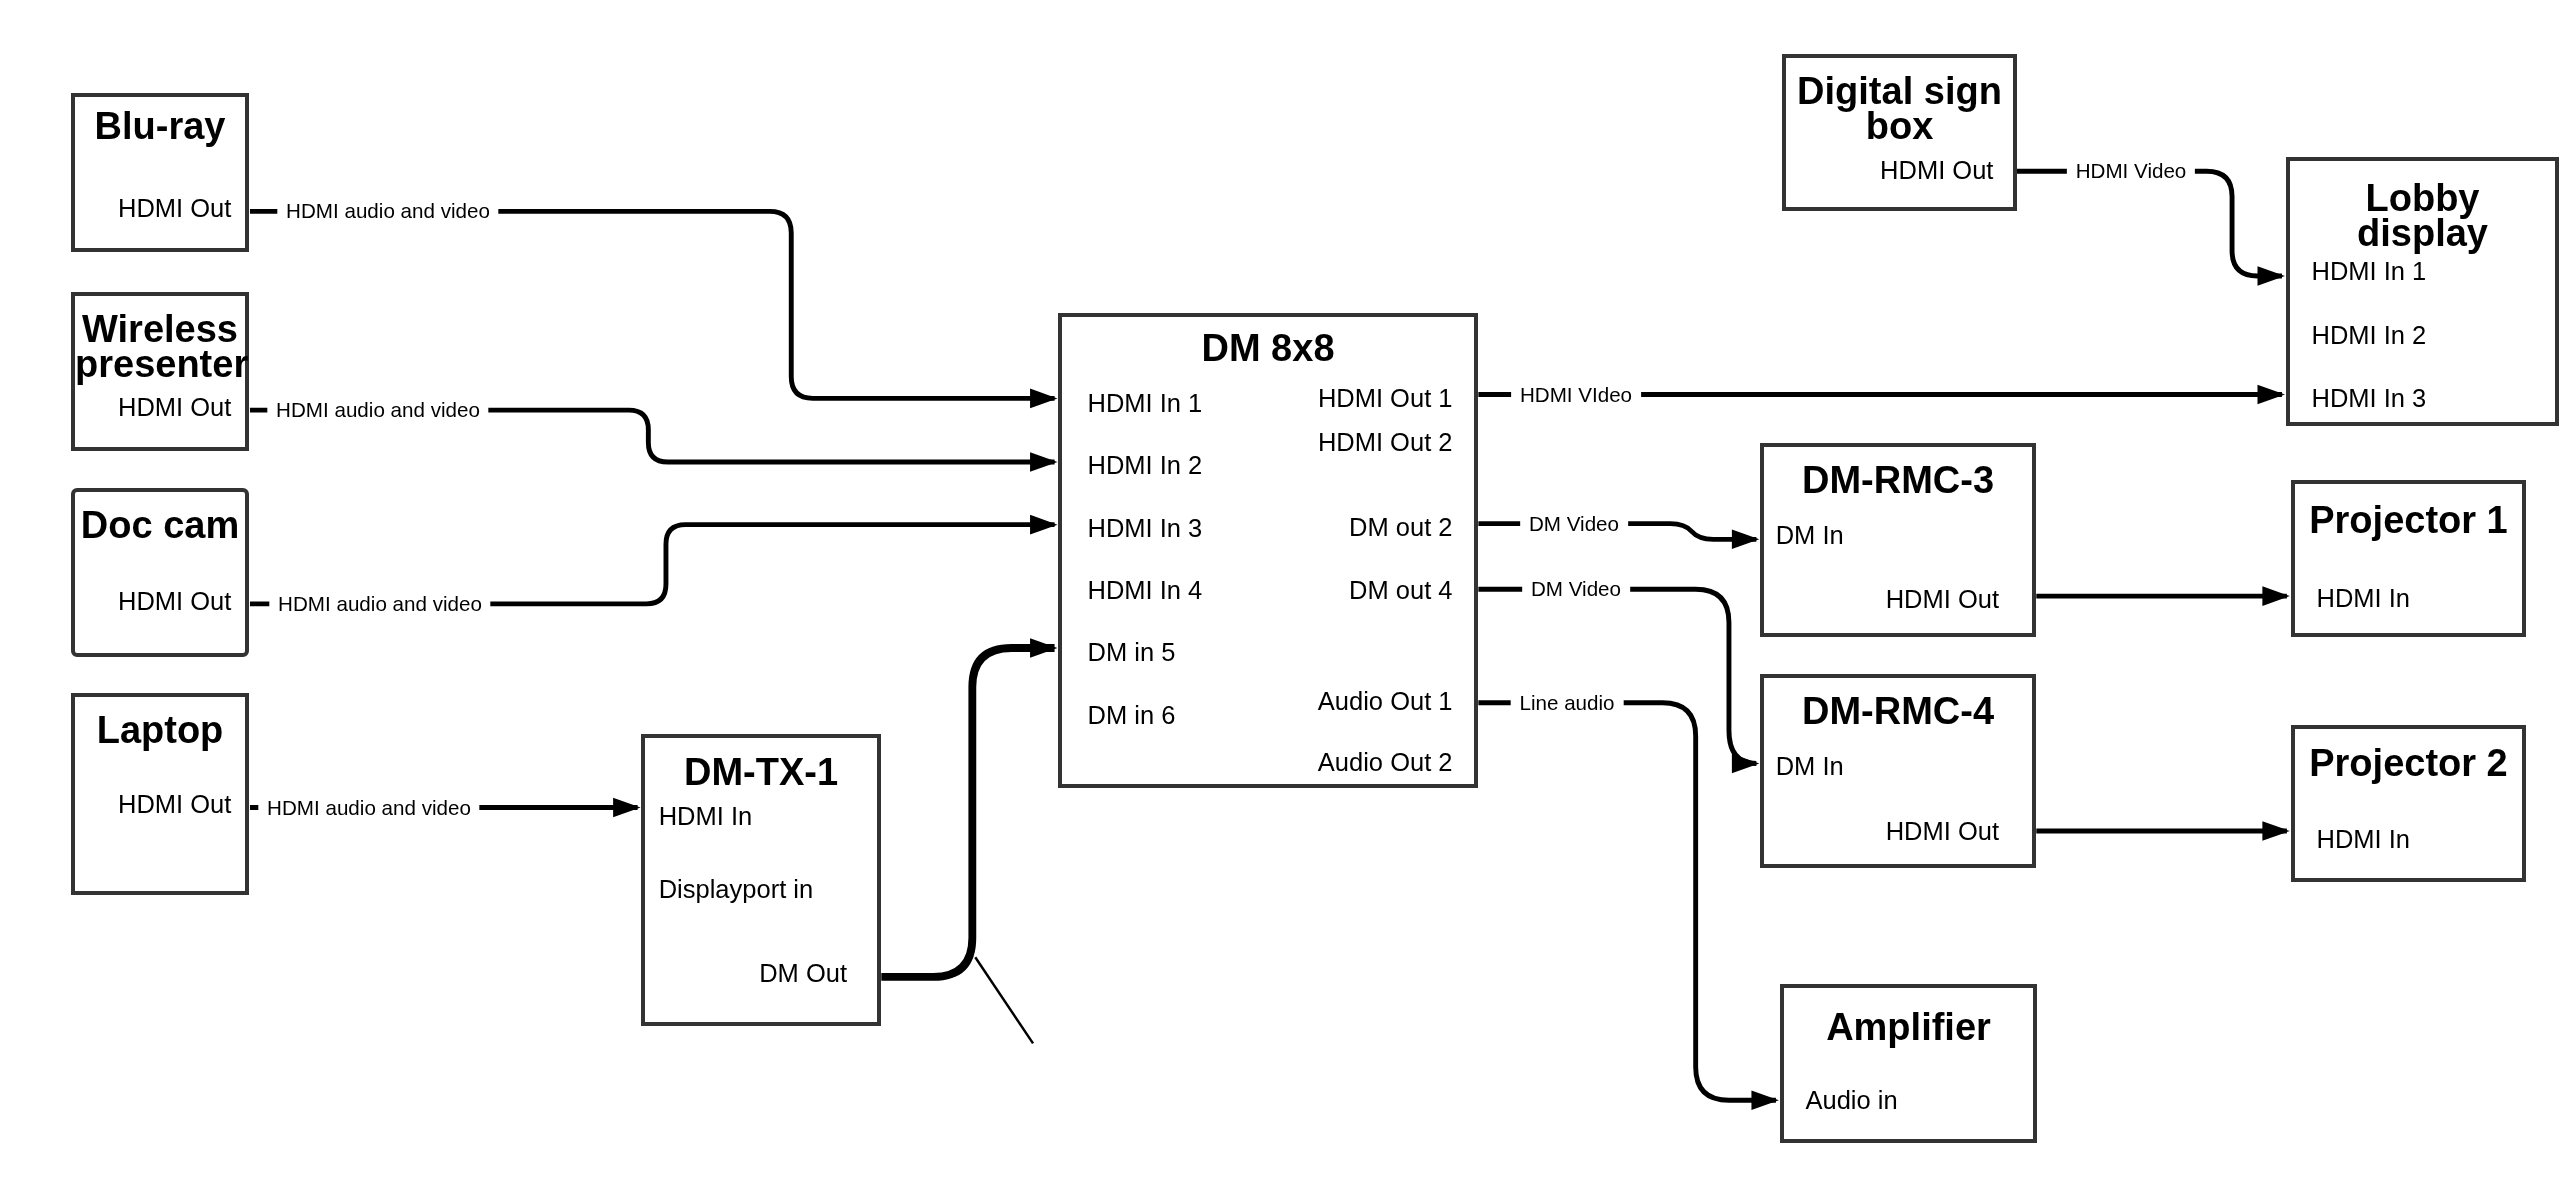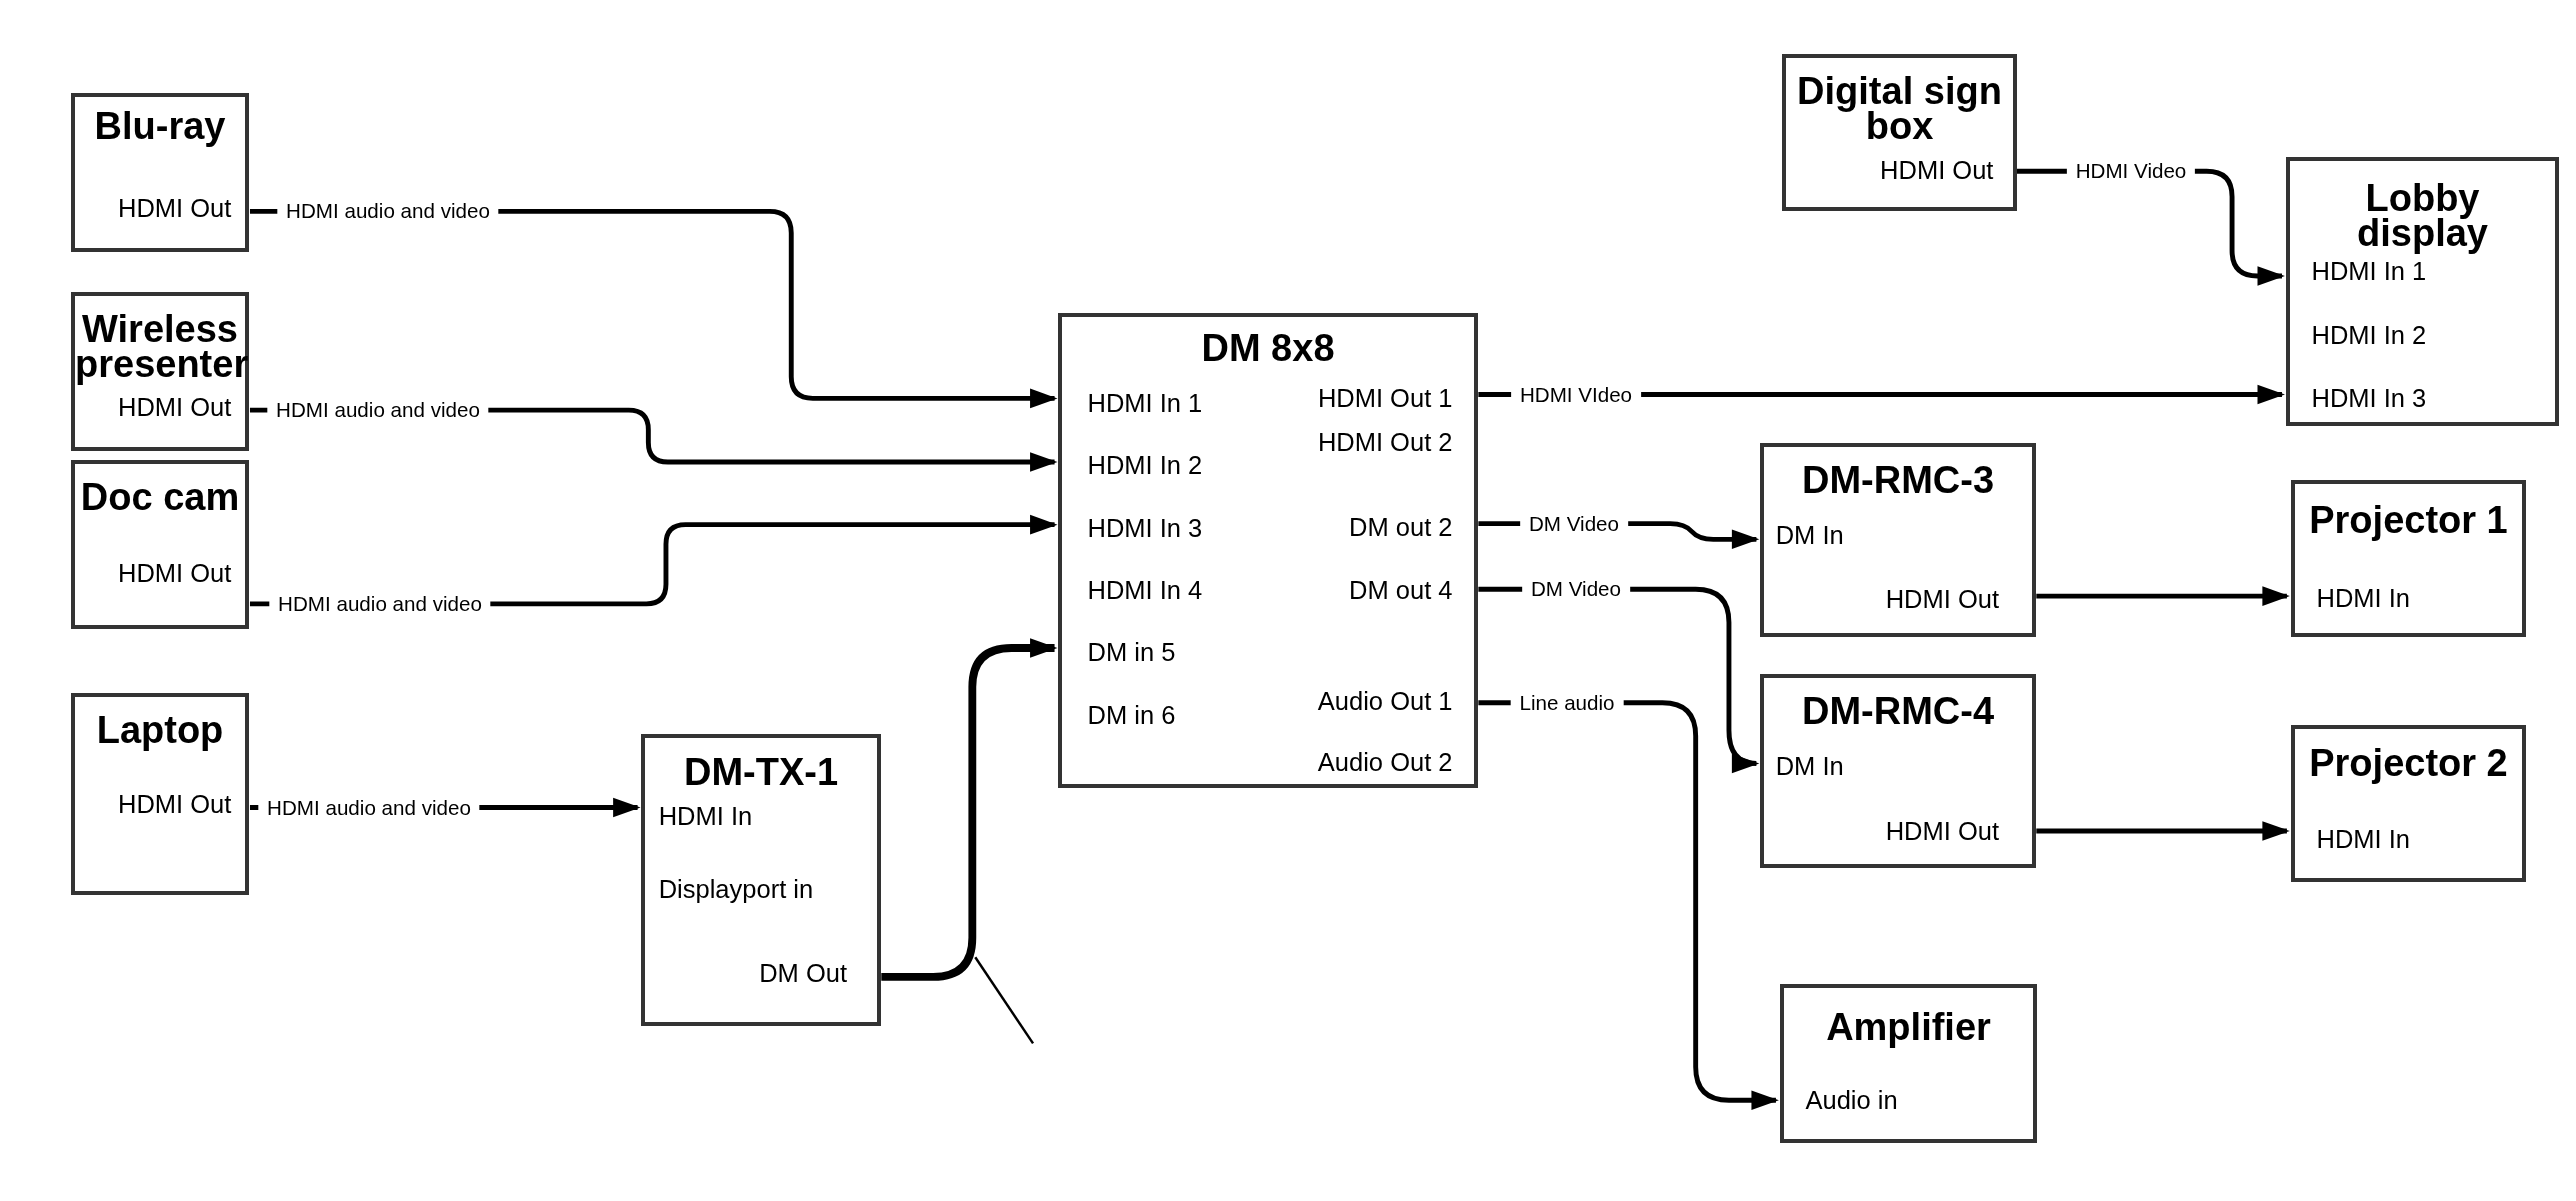--- a/index.html
+++ b/index.html
@@ -86,21 +86,21 @@
   </div>
 
   <div class="box" style="left:71px;top:292px;width:178px;height:159px;">
     <div class="title" style="top:15.7px">
       <span>Wireless</span>
       <span>presenter</span>
     </div>
     <span class="port pr" style="top:96px;right:13.7px;">HDMI Out</span>
   </div>
 
-  <div class="box" style="left:71px;top:460px;width:178px;height:169px;">
+  <div class="box" style="left:71px;top:488px;width:178px;height:169px;border-radius:6px;">
     <div class="title" style="top:15.7px">Doc cam</div>
     <span class="port pr" style="top:94px;right:13.7px;">HDMI Out</span>
   </div>
 
   <div class="box" style="left:71px;top:693px;width:178px;height:202px;">
     <div class="title" style="top:15.7px">Laptop</div>
     <span class="port pr" style="top:92px;right:13.7px;">HDMI Out</span>
   </div>
 
   <div class="box" style="left:641px;top:734px;width:240px;height:292px;">

